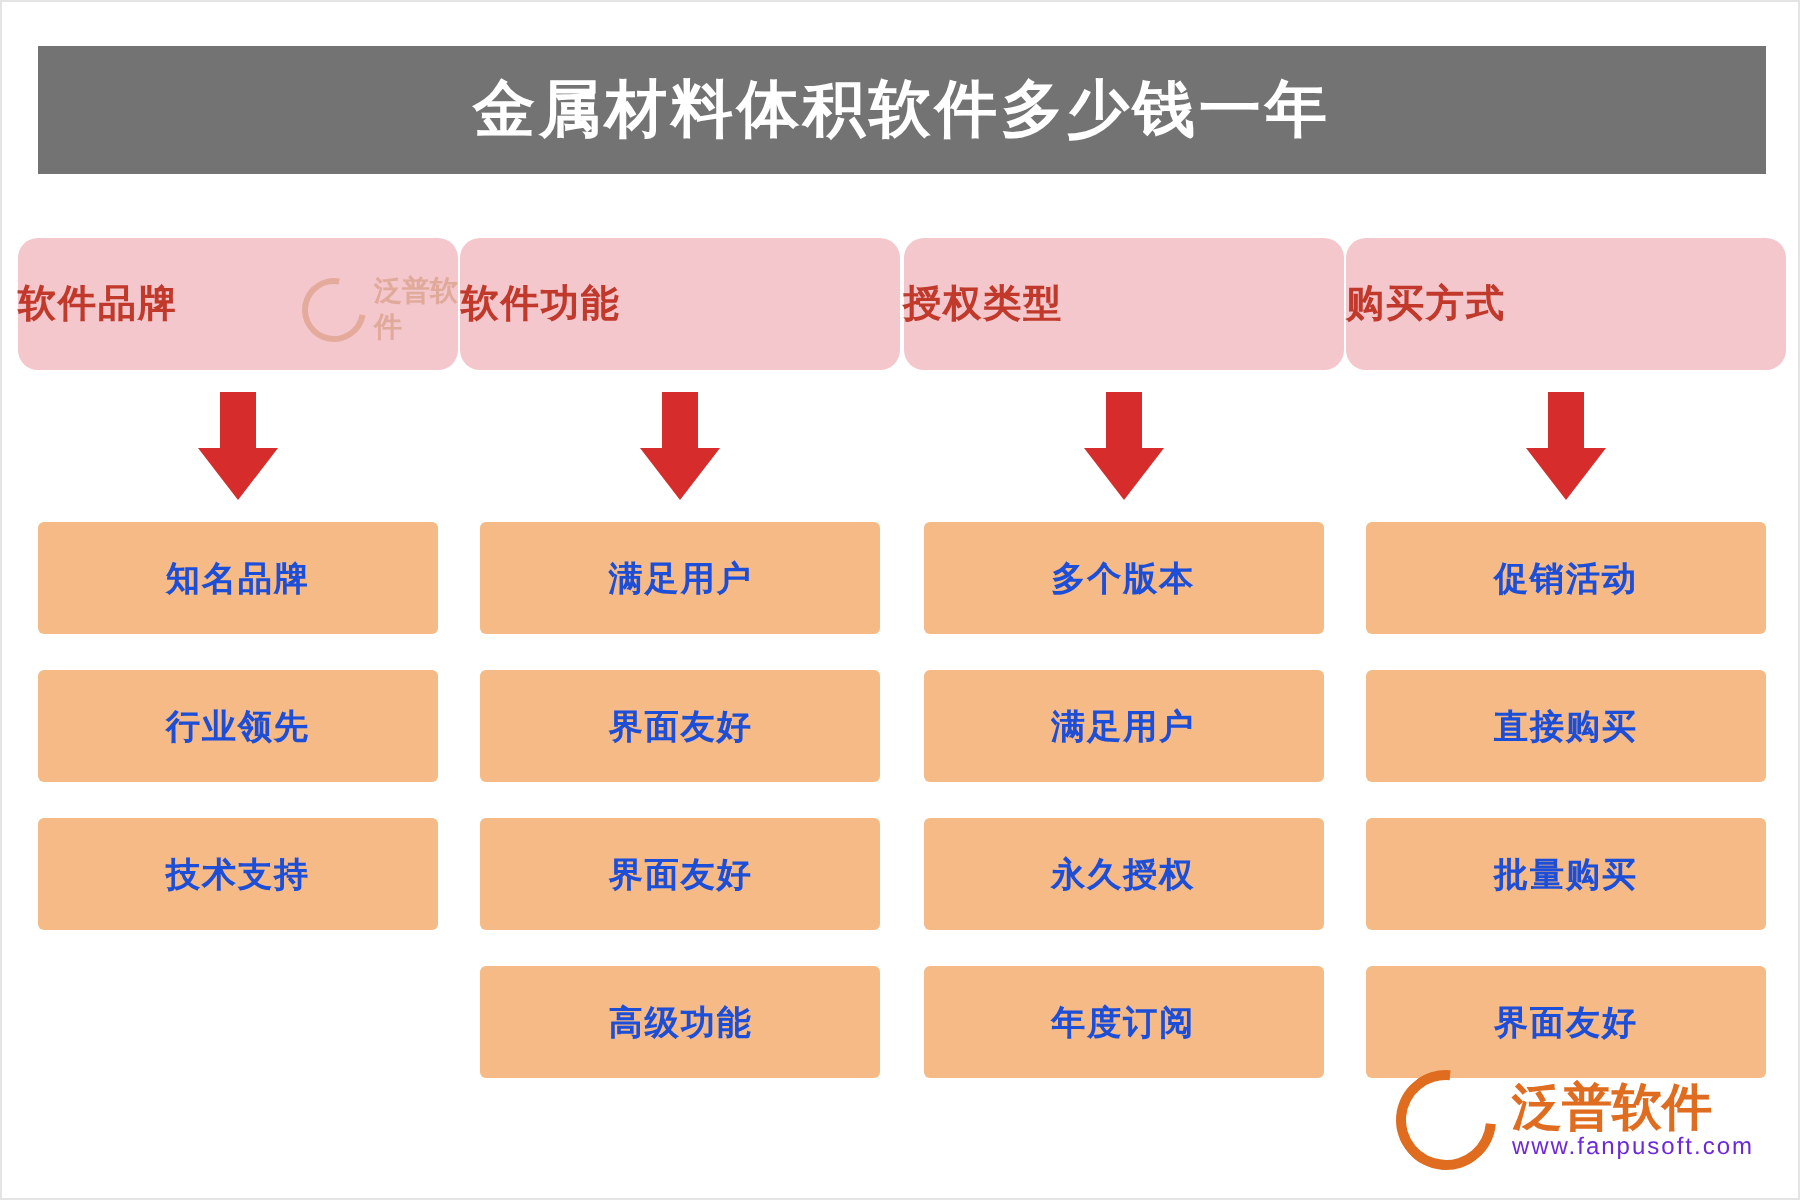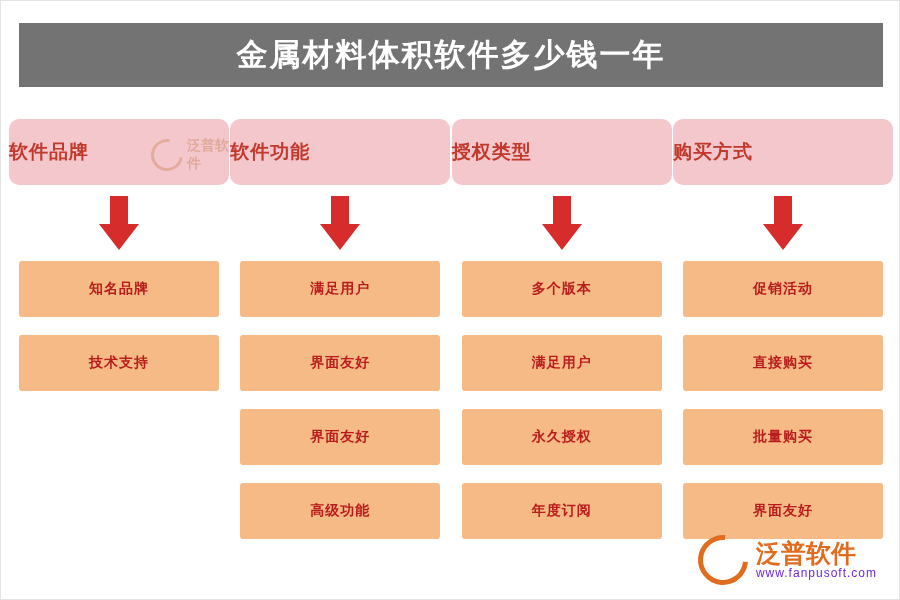--- a/index.html
+++ b/index.html
@@ -105,22 +105,22 @@
     width: 200px;
     height: 56px;
     background: #f5ba85;
     border-radius: 3px;
     display: flex;
     align-items: center;
     justify-content: center;
     margin-bottom: 18px;
   }
   .item-text {
-    color: #b91c1c;
-    font-size: 14px;
+    color: #1d4ed8;
+    font-size: 17px;
     font-weight: bold;
     letter-spacing: 1px;
     font-family: "DejaVu Serif", "Liberation Serif", serif;
   }
   
   .watermark-small {
     position: absolute;
     left: 150px;
     top: 132px;
     width: 90px;
@@ -200,20 +200,23 @@
       <div class="arrow-wrap">
         <div class="arrow">
           <div class="stem"></div>
             <div class="head"></div>
         </div>
       </div>
       <div class="item-box">
         <span class="item-text">知名品牌</span>
       </div>
       <div class="item-box">
+        <span class="item-text">行业领先</span>
+      </div>
+      <div class="item-box">
         <span class="item-text">技术支持</span>
       </div>
     </div>
 
     <div class="column">
       <div class="header-box">
         <span class="header-text">软件功能</span>
       </div>
       <div class="arrow-wrap">
         <div class="arrow">

